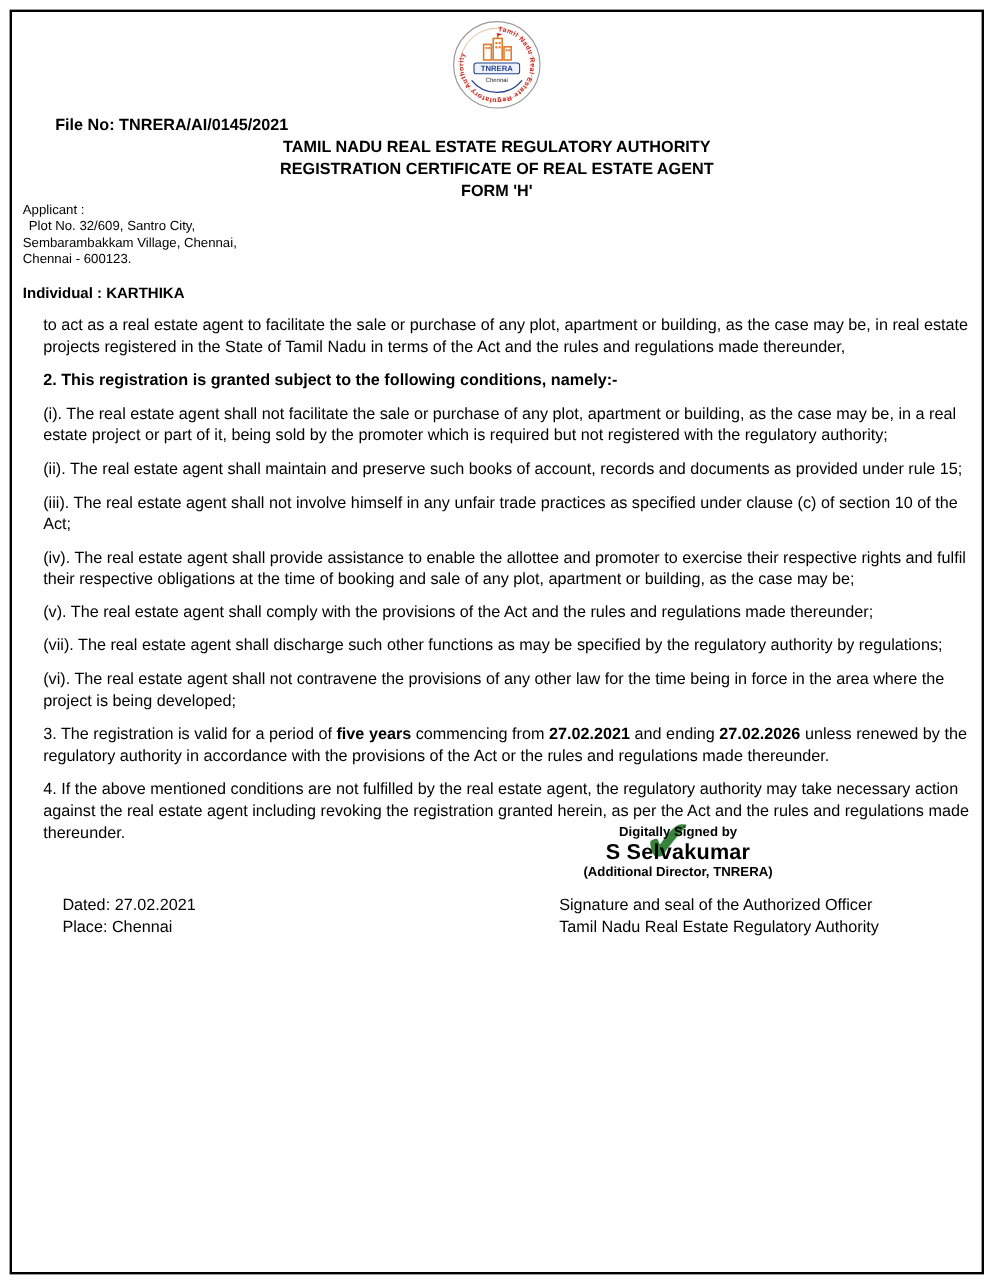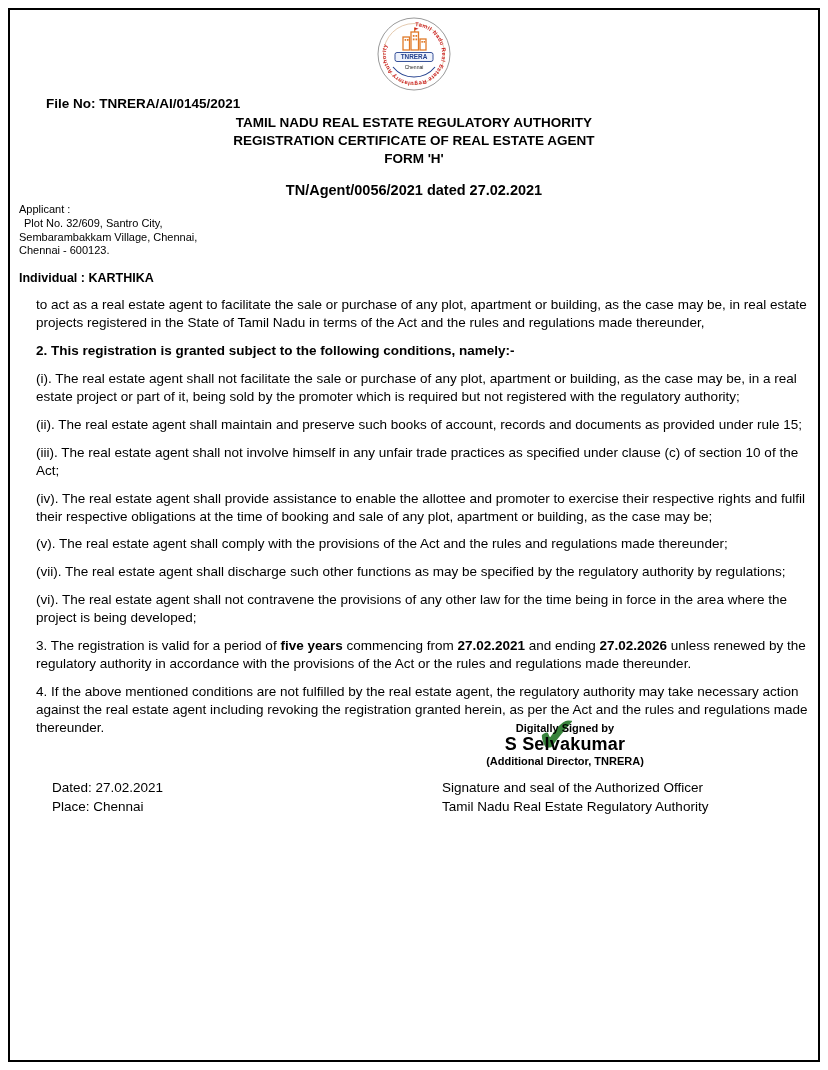--- a/index.html
+++ b/index.html
@@ -17,21 +17,21 @@
   .applicant .name{font-weight:700}
   .applicant .indent{padding-left:5px}
   .individual{font-size:12.5px;line-height:1.28;font-weight:700;margin:12px 10px 0 9px}
   .sig-block{position:relative;width:250px;margin:-15px 0 0 430px;text-align:center;font-weight:700}
   .sig-line1{font-size:11px;position:relative;z-index:1}
   .sig-name{font-size:18px;position:relative;z-index:1;letter-spacing:.2px}
   .sig-line3{font-size:11px;position:relative;z-index:1}
   .check{position:absolute;left:96px;top:-12px;font-size:50px;color:#2e7d32;z-index:0;line-height:1;opacity:.95}
   .footer{position:relative;margin-top:12px;font-size:13.5px;line-height:1.38}
   .footer-left{margin-left:42px}
-  .footer-right{position:absolute;left:432px;top:0}
+  .footer-right{position:absolute;left:456px;top:0}
 </style>
 </head>
 <body>
 
 <div class="page">
   <div class="frame">
 
     <div class="logo-wrap">
       <svg width="76" height="80" viewBox="0 0 76 80">
         <defs>
@@ -70,21 +70,20 @@
 
     <div class="file-no">File No: TNRERA/AI/0145/2021</div>
 
     <div class="titles">
       <div>TAMIL NADU REAL ESTATE REGULATORY AUTHORITY</div>
       <div>REGISTRATION CERTIFICATE OF REAL ESTATE AGENT</div>
       <div>FORM 'H'</div>
     </div>
 
 
-    <div class="reg-no">TN/Agent/0056/2021 dated 27.02.2021</div>
 
     <div class="applicant">
       <div>Applicant :</div>
       <div class="indent">Plot No. 32/609, Santro City,</div>
       <div>Sembarambakkam Village, Chennai,</div>
       <div>Chennai - 600123.</div>
     </div>
 
     <div class="individual">
       <div>Individual : KARTHIKA</div>

